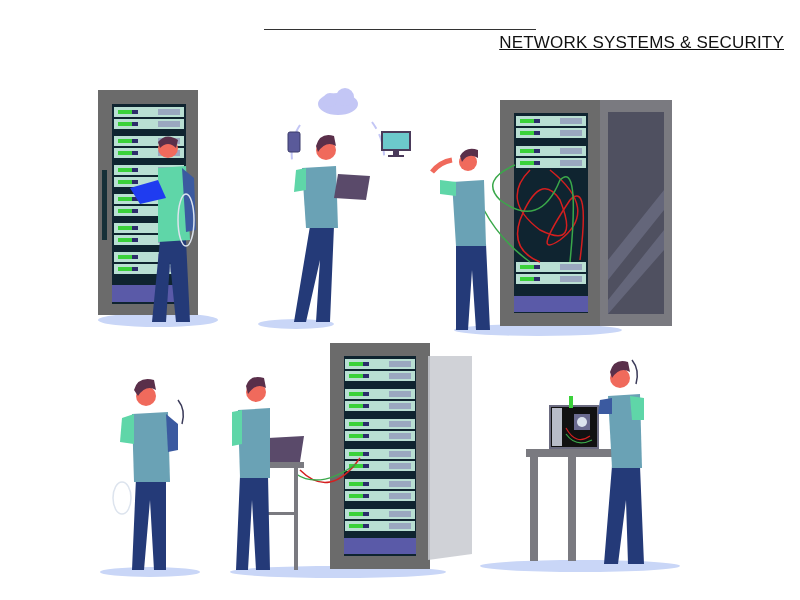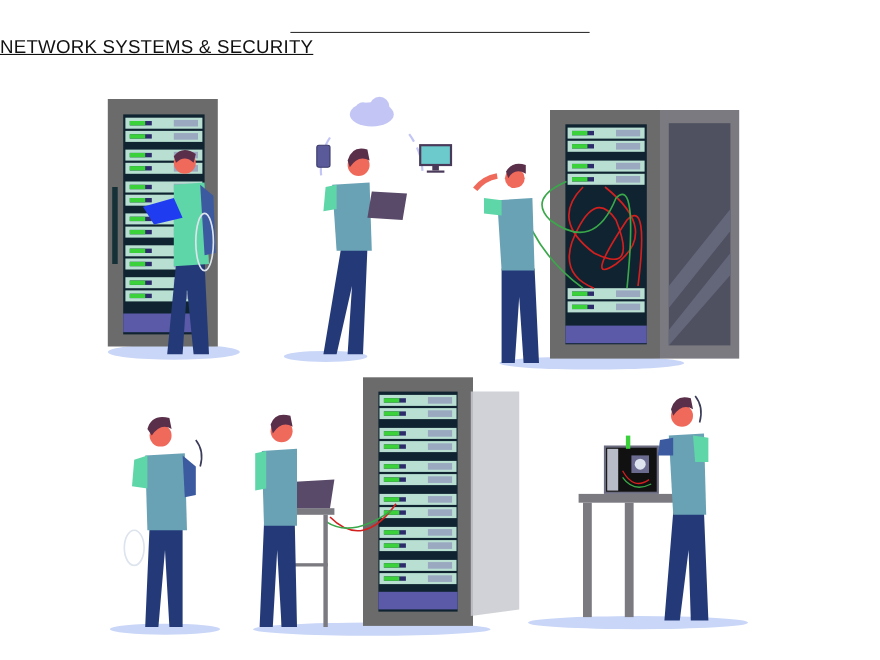--- a/index.html
+++ b/index.html
@@ -1,18 +1,18 @@
 <!DOCTYPE html>
 <html><head>
 <meta charset="utf-8">
 <style>
   html,body{margin:0;padding:0;background:#ffffff;}
   body{width:800px;height:600px;position:relative;overflow:hidden;font-family:"Liberation Sans",sans-serif;}
   .rule{position:absolute;left:264px;top:29px;width:272px;height:1px;background:#333;}
-  .title{position:absolute;left:0;width:784px;top:33px;text-align:left;font-size:17px;color:#111;text-decoration:underline;letter-spacing:0.2px;}
+  .title{position:absolute;left:0;width:784px;top:33px;text-align:right;font-size:17px;color:#111;text-decoration:underline;letter-spacing:0.2px;}
   svg.scene{position:absolute;left:0;top:0;}
 </style>
 </head>
 <body>
 
 <div class="rule"></div>
 <div class="title">NETWORK SYSTEMS &amp; SECURITY</div>
 
 <svg class="scene" width="800" height="600" viewBox="0 0 800 600">
   <defs>

